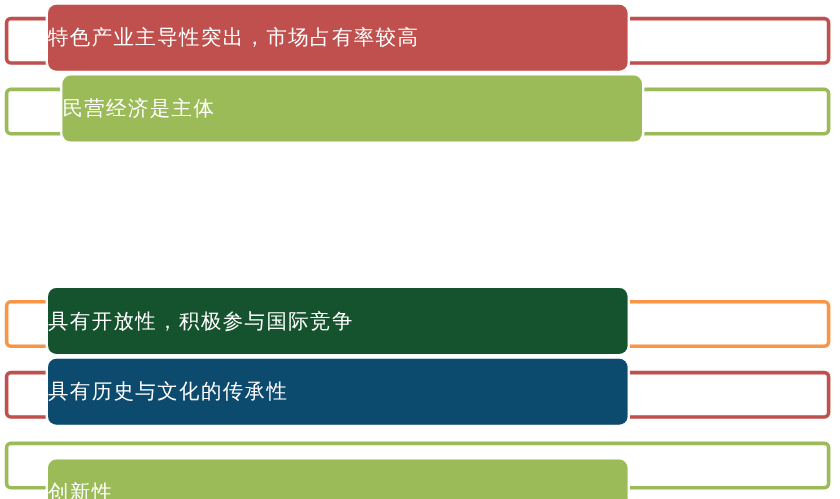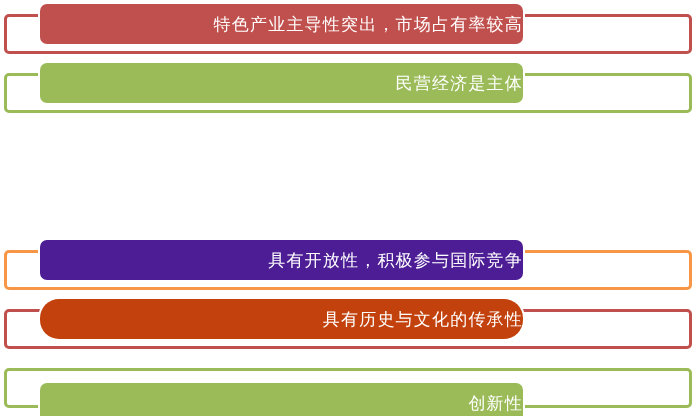--- a/index.html
+++ b/index.html
@@ -43,26 +43,26 @@
     background: transparent;
     box-sizing: border-box;
   }
 
   
   .row-pill {
     position: absolute;
     left: 40px;
     top: 4px;
     width: 483px;
-    height: 40px;
+    height: 55px;
     border-radius: 7px;
     box-sizing: border-box;
     display: flex;
     align-items: center;
-    justify-content: flex-end;
+    justify-content: flex-start;
     
     box-shadow: 0 0 0 2px #ffffff;
   }
 
   .row-label {
     color: #ffffff;
     font-size: 17px;
     line-height: 1;
     letter-spacing: 1.2px;
     white-space: nowrap;
@@ -77,37 +77,37 @@
 
   <div class="row" style="top:0px;">
     <div class="row-outline" style="border-color: rgb(192, 80, 77);"></div>
     <div class="row-pill" style="background: rgb(192, 80, 77);">
       <span class="row-label">特色产业主导性突出，市场占有率较高</span>
     </div>
   </div>
 
   <div class="row" style="top:59px;">
     <div class="row-outline" style="border-color: rgb(155, 187, 89);"></div>
-    <div class="row-pill" style="background: rgb(155, 187, 89);">
+    <div class="row-pill" style="background: rgb(155, 187, 89); margin-left: 12px;">
       <span class="row-label">民营经济是主体</span>
     </div>
   </div>
 
 
 
   <div class="row" style="top:236px;">
     <div class="row-outline" style="border-color: rgb(247, 150, 70);"></div>
-    <div class="row-pill" style="background: #4c1d95;">
+    <div class="row-pill" style="background: #14532d;">
       <span class="row-label">具有开放性，积极参与国际竞争</span>
     </div>
   </div>
 
   <div class="row" style="top:295px;">
     <div class="row-outline" style="border-color: rgb(192, 80, 77);"></div>
-    <div class="row-pill" style="background: #c2410c; border-radius: 19px;">
+    <div class="row-pill" style="background: #0c4a6e;">
       <span class="row-label">具有历史与文化的传承性</span>
     </div>
   </div>
 
   <div class="row" style="top:354px;">
     <div class="row-outline" style="border-color: rgb(155, 187, 89);"></div>
     <div class="row-pill" style="background: rgb(155, 187, 89); margin-top: 25px;">
       <span class="row-label">创新性</span>
     </div>
   </div>

